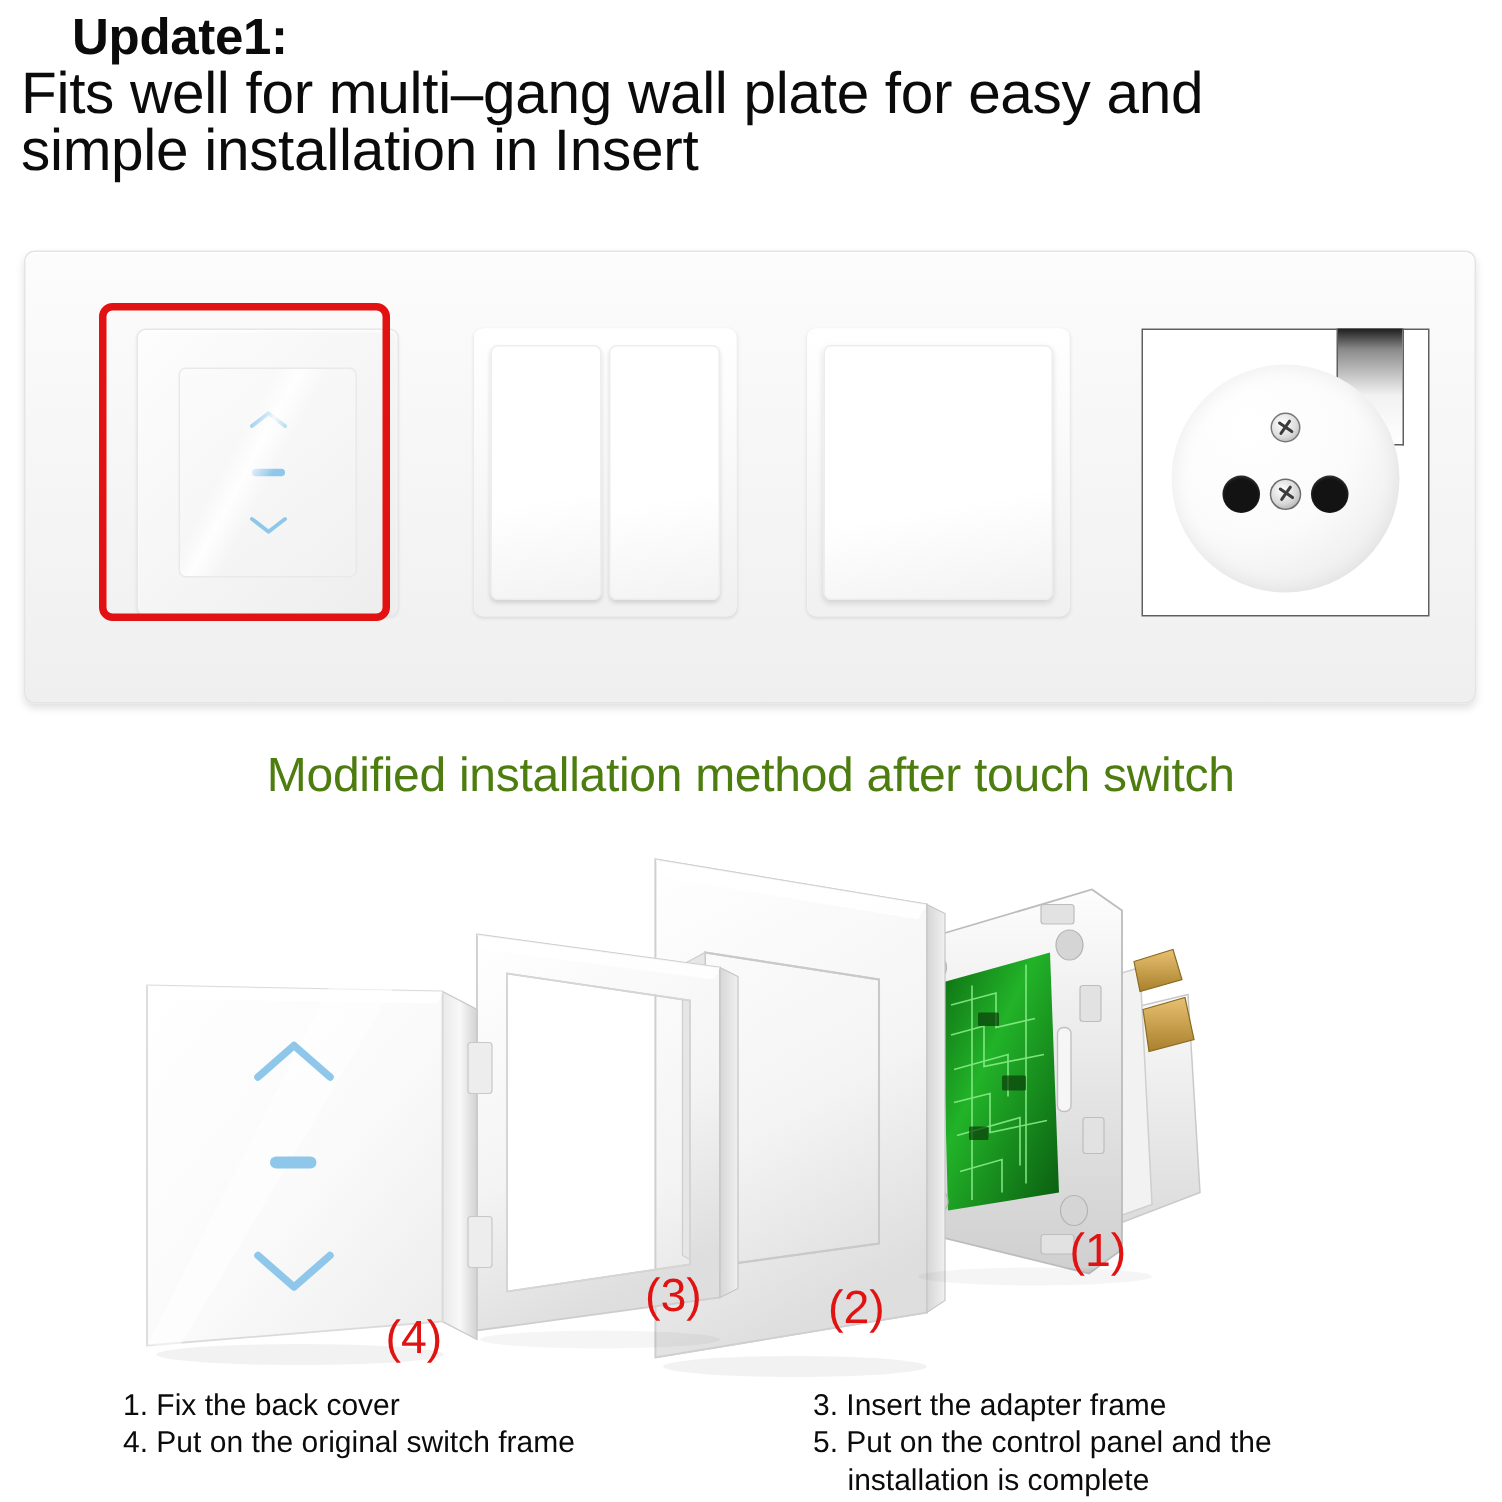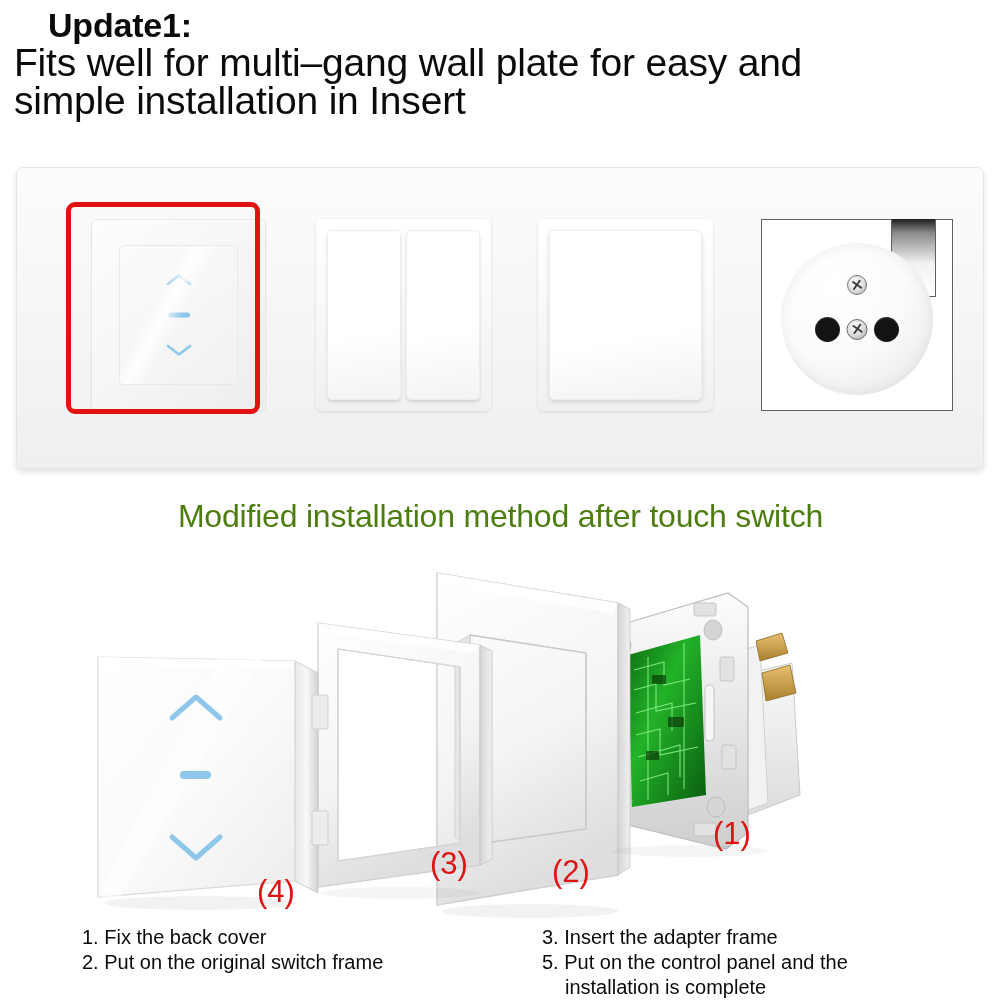--- a/index.html
+++ b/index.html
@@ -410,20 +410,20 @@
 </div>
 
 <div class="callout" id="callout-1">(1)</div>
 <div class="callout" id="callout-2">(2)</div>
 <div class="callout" id="callout-3">(3)</div>
 <div class="callout" id="callout-4">(4)</div>
 
 <div id="steps">
   <div class="step-col" id="steps-left">
     <div class="step-row">1. Fix the back cover</div>
-    <div class="step-row">2. Put on the original switch frame</div>
+    <div class="step-row">4. Put on the original switch frame</div>
   </div>
   <div class="step-col" id="steps-right">
     <div class="step-row">3. Insert the adapter frame</div>
     <div class="step-row">5. Put on the control panel and the</div>
     <div class="step-row indent">installation is complete</div>
   </div>
 </div>
 
 </body></html>

